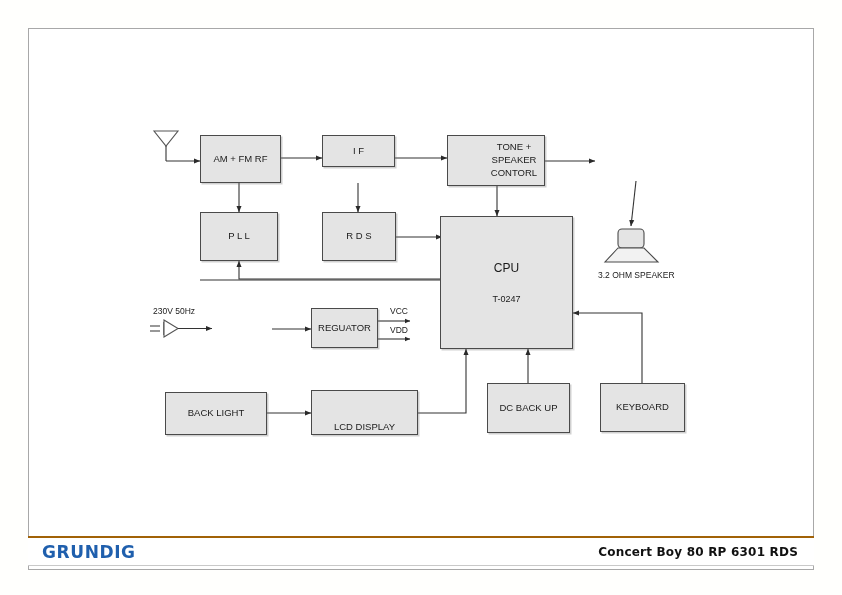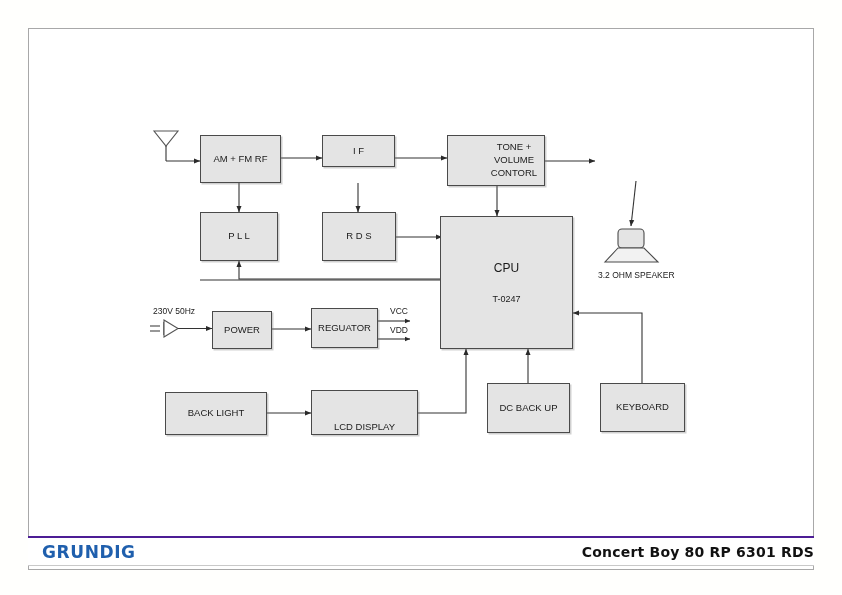--- a/index.html
+++ b/index.html
@@ -72,39 +72,40 @@
   .lbl.mains { font-size: 8.5px; }
 
   
   .footer {
     position: absolute;
     left: 28px;
     top: 536px;
     width: 786px;
     height: 30px;
     background: #ffffff;
-    border-top: 2px solid #4c1d95;
+    border-top: 2px solid #a16207;
     border-bottom: 1px solid #c9c9c9;
     box-sizing: border-box;
     display: flex;
     align-items: center;
     justify-content: space-between;
   }
   .brand {
     margin-left: 14px;
     color: #1f5fad;
     font-weight: bold;
     font-size: 17px;
     letter-spacing: 0.6px;
     font-family: "DejaVu Sans", sans-serif;
   }
   .model {
+    margin-right: 16px;
     color: #111111;
     font-weight: bold;
-    font-size: 14px;
+    font-size: 12px;
     letter-spacing: 0.2px;
     font-family: "DejaVu Sans", sans-serif;
   }
 </style>
 </head>
 <body>
 
 <div id="page">
 
   <div class="page-frame"></div>
@@ -180,41 +181,38 @@
     <div class="block" style="left:200px; top:135px; width:81px; height:48px;">
       <span class="line">AM + FM RF</span>
     </div>
 
     <div class="block" style="left:322px; top:135px; width:73px; height:32px;">
       <span class="line">I F</span>
     </div>
 
     <div class="block" style="left:447px; top:135px; width:98px; height:51px;padding-left:36px;">
       <span class="line">TONE +</span>
-      <span class="line">VOLUME</span>
+      <span class="line">SPEAKER</span>
       <span class="line">CONTORL</span>
     </div>
 
 
     <div class="block" style="left:200px; top:212px; width:78px; height:49px;">
       <span class="line">P L L</span>
     </div>
 
     <div class="block" style="left:322px; top:212px; width:74px; height:49px;">
       <span class="line">R D S</span>
     </div>
 
     <div class="block cpu" style="left:440px; top:216px; width:133px; height:133px;">
       <span class="line">CPU</span>
       <span class="sub">T-0247</span>
     </div>
 
-    <div class="block" style="left:212px; top:311px; width:60px; height:38px;">
-      <span class="line">POWER</span>
-    </div>
 
     <div class="block" style="left:311px; top:308px; width:67px; height:40px;">
       <span class="line">REGUATOR</span>
     </div>
 
     <div class="block" style="left:165px; top:392px; width:102px; height:43px;">
       <span class="line">BACK LIGHT</span>
     </div>
 
     <div class="block" style="left:311px; top:390px; width:107px; height:45px;justify-content:flex-end;">

